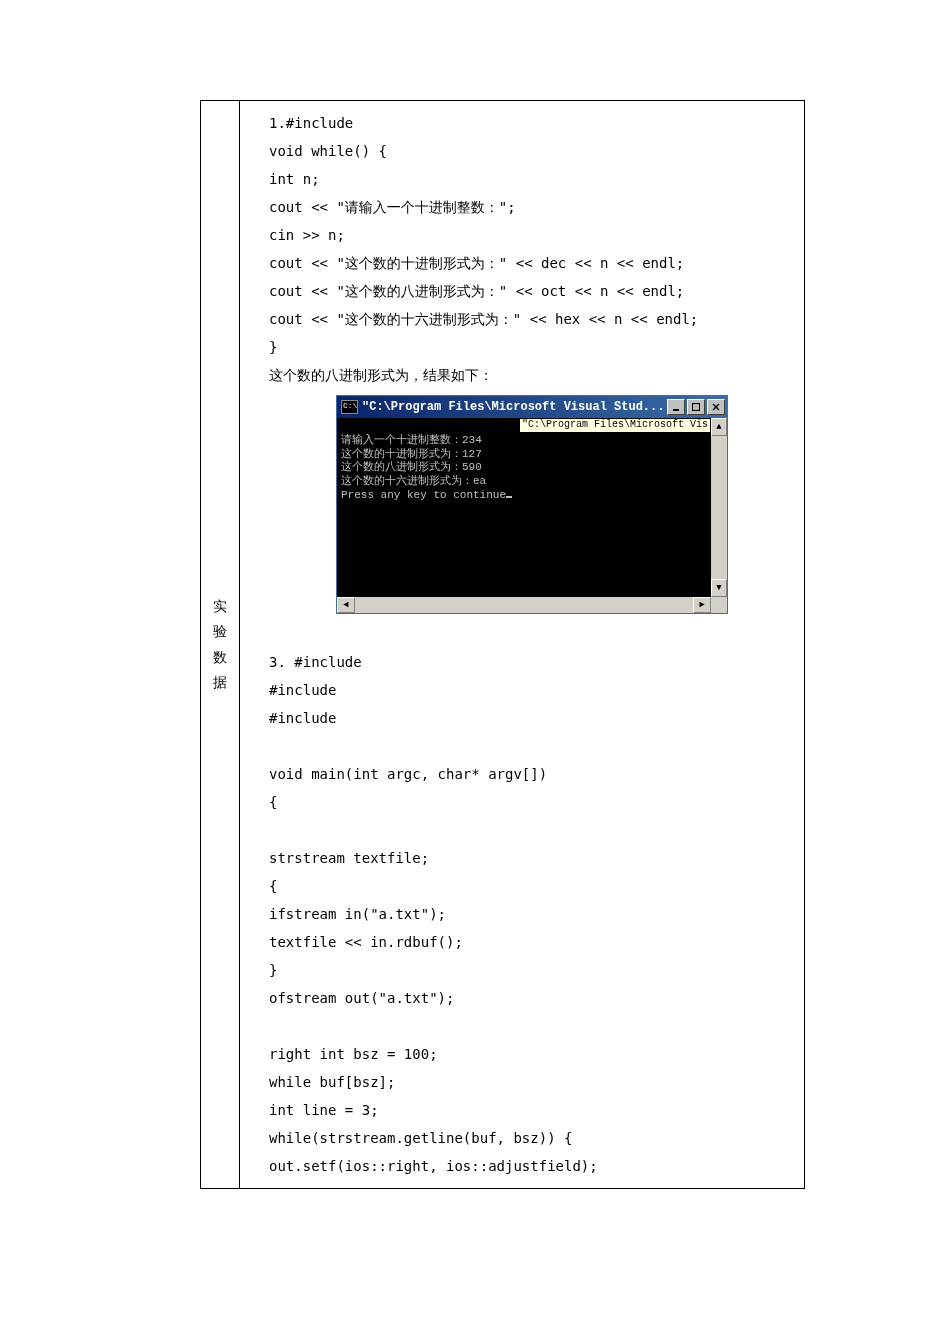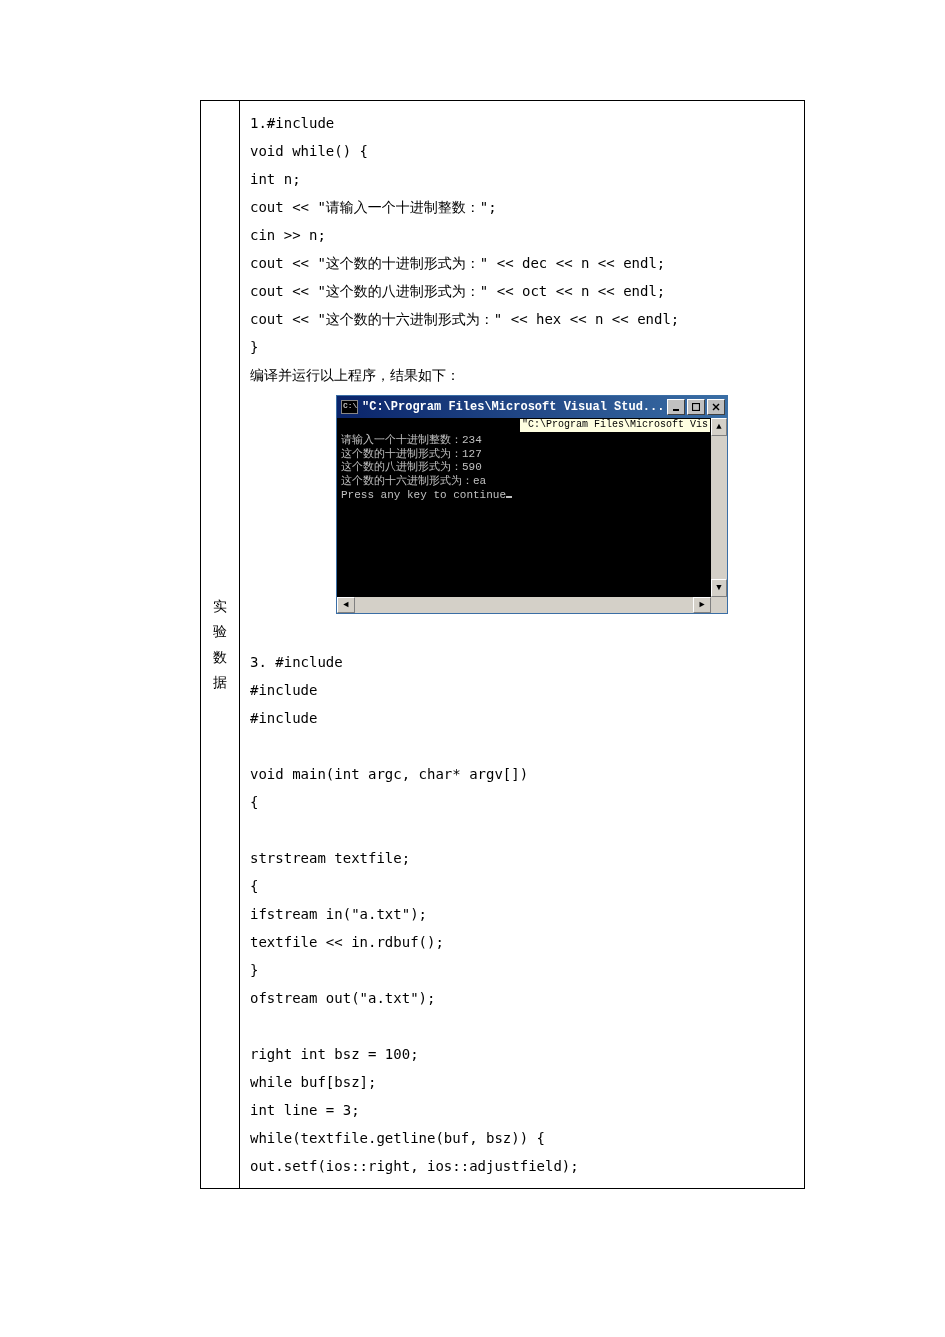--- a/index.html
+++ b/index.html
@@ -31,20 +31,21 @@
     line-height: 1.8;
   }
   .content-cell {
     vertical-align: top;
     padding: 8px 14px;
   }
   .code-line {
     font-family: "SimSun", "宋体", monospace;
     line-height: 2.0;
     white-space: pre;
+    margin-left: 19px;
   }
   .cmd-window {
     width: 390px;
     margin: 6px 0 6px 86px;
     border: 1px solid #3a6ea5;
     font-family: "Courier New", monospace;
     font-size: 12px;
   }
   .cmd-titlebar {
     background: linear-gradient(to right, #0a246a, #3a6ea5);
@@ -183,21 +184,21 @@
 
         <div class="code-line">1.#include</div>
         <div class="code-line">void while() {</div>
         <div class="code-line">int n;</div>
         <div class="code-line">cout &lt;&lt; "请输入一个十进制整数：";</div>
         <div class="code-line">cin &gt;&gt; n;</div>
         <div class="code-line">cout &lt;&lt; "这个数的十进制形式为：" &lt;&lt; dec &lt;&lt; n &lt;&lt; endl;</div>
         <div class="code-line">cout &lt;&lt; "这个数的八进制形式为：" &lt;&lt; oct &lt;&lt; n &lt;&lt; endl;</div>
         <div class="code-line">cout &lt;&lt; "这个数的十六进制形式为：" &lt;&lt; hex &lt;&lt; n &lt;&lt; endl;</div>
         <div class="code-line">}</div>
-        <div class="code-line">编译并运行以上程序，结果如下：</div>
+        <div class="code-line">这个数的八进制形式为，结果如下：</div>
 
         <div class="cmd-window">
           <div class="cmd-titlebar">
             <div class="cmd-title-left">
               <span class="cmd-icon">C:\</span>
               <span>"C:\Program Files\Microsoft Visual Stud...</span>
             </div>
             <div class="cmd-controls">
               <div class="cmd-btn">
                 <svg width="8" height="8" viewBox="0 0 8 8">
@@ -252,20 +253,20 @@
         <div class="code-line">strstream textfile;</div>
         <div class="code-line">{</div>
         <div class="code-line">ifstream in("a.txt");</div>
         <div class="code-line">textfile &lt;&lt; in.rdbuf();</div>
         <div class="code-line">}</div>
         <div class="code-line">ofstream out("a.txt");</div>
         <div class="code-line">&nbsp;</div>
         <div class="code-line">right int bsz = 100;</div>
         <div class="code-line">while buf[bsz];</div>
         <div class="code-line">int line = 3;</div>
-        <div class="code-line">while(textfile.getline(buf, bsz)) {</div>
+        <div class="code-line">while(strstream.getline(buf, bsz)) {</div>
         <div class="code-line">out.setf(ios::right, ios::adjustfield);</div>
 
       </td>
     </tr>
   </tbody>
     </table>
 </div>
 
 </body></html>

